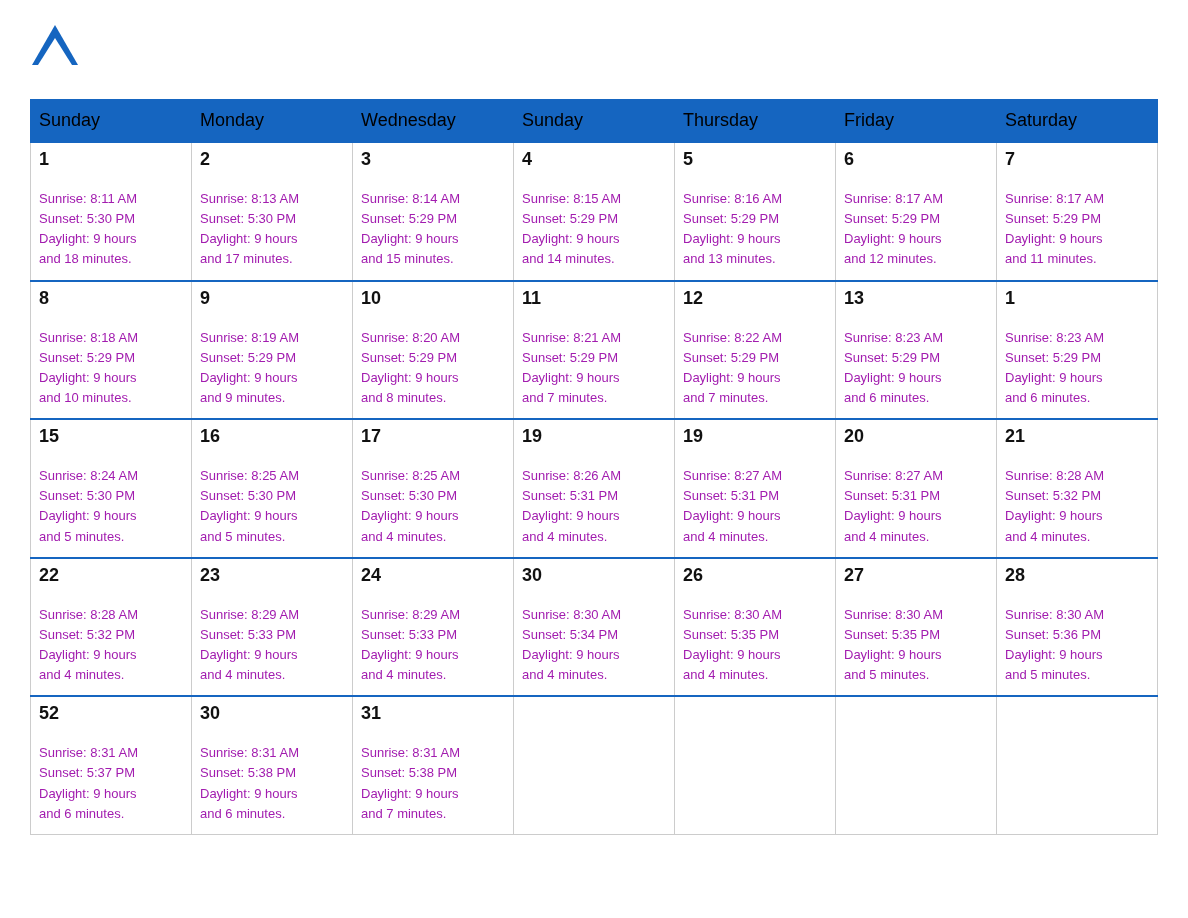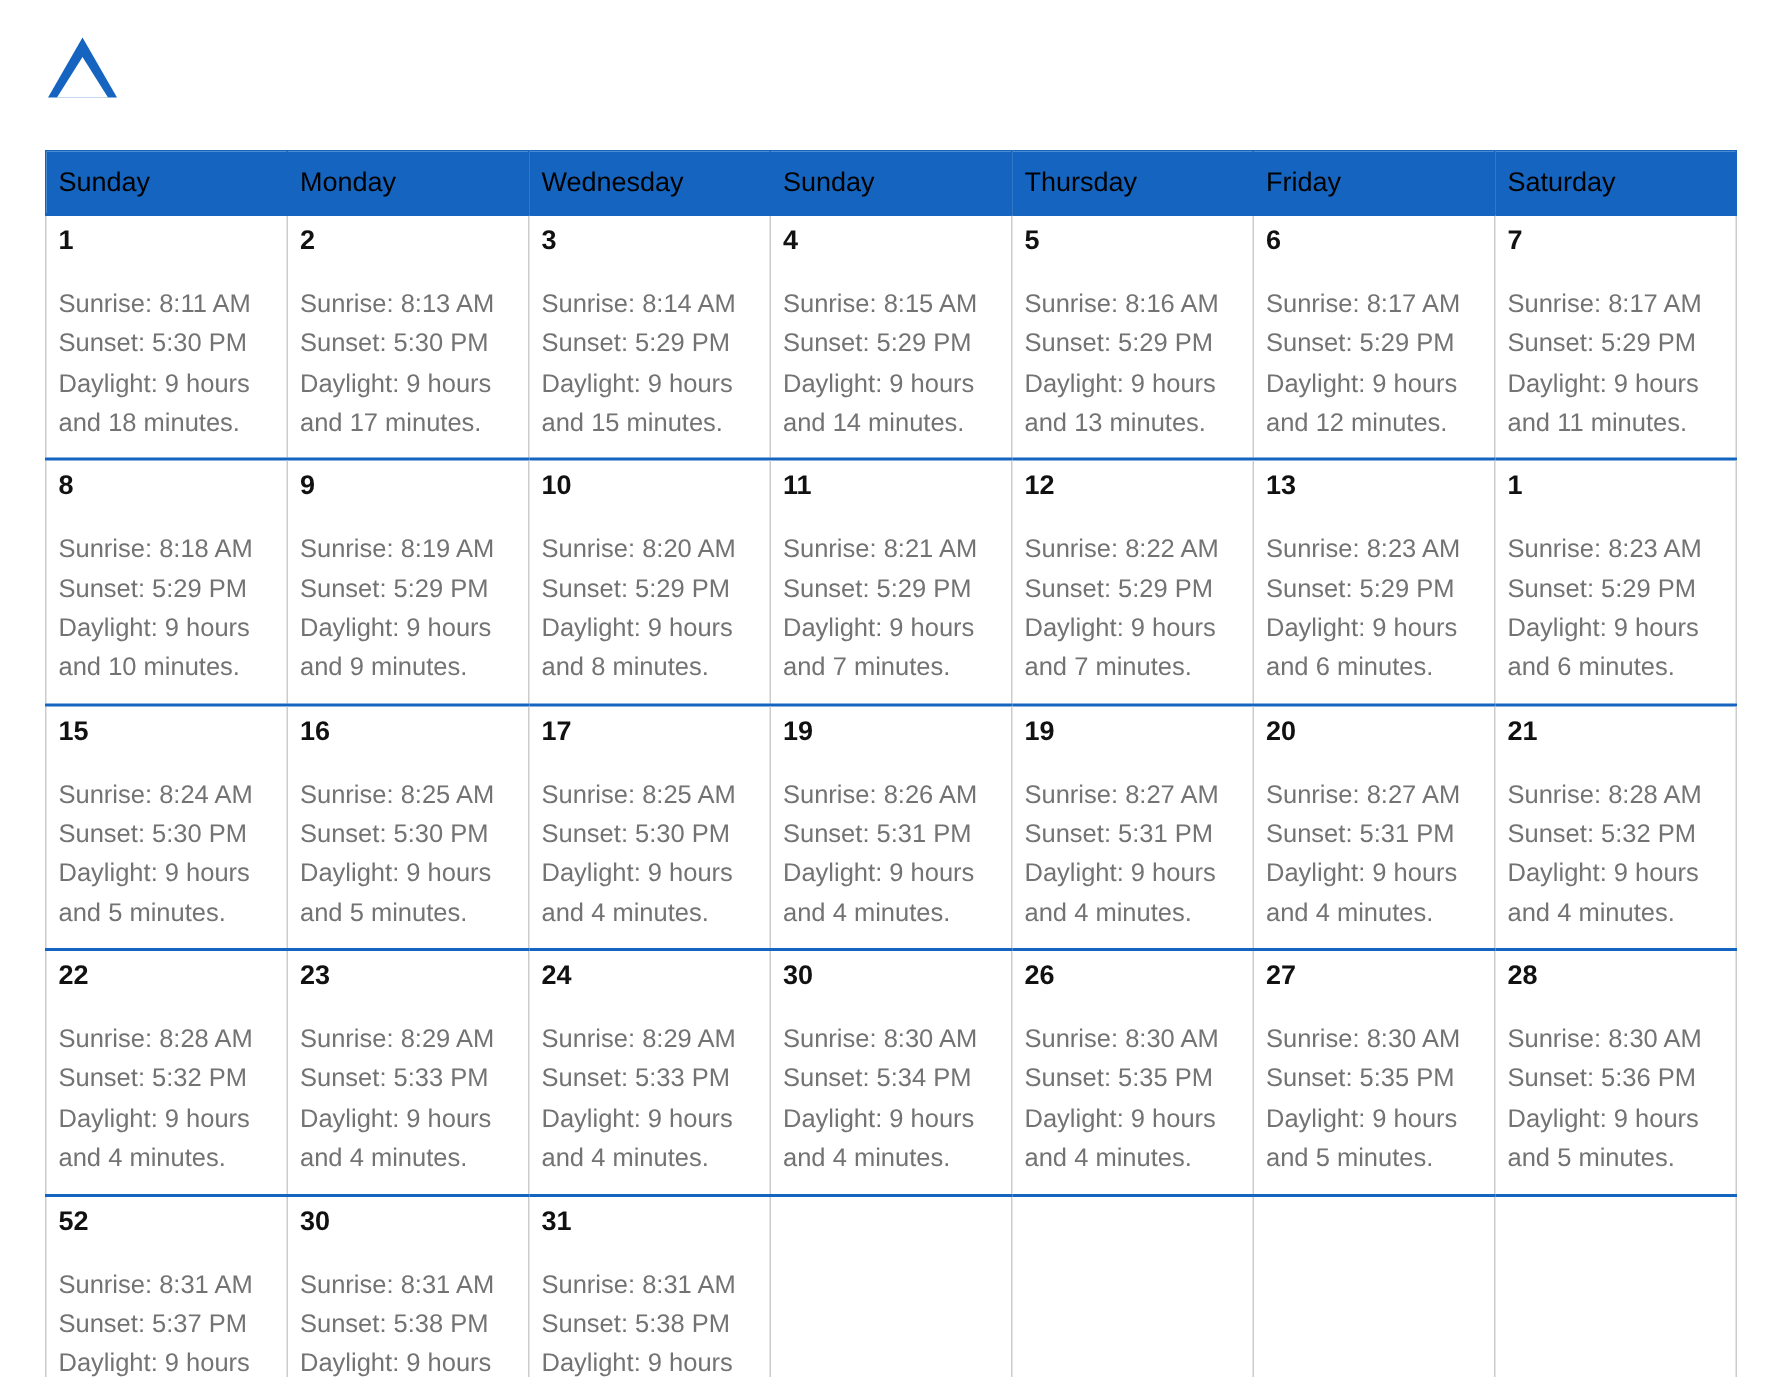--- a/index.html
+++ b/index.html
@@ -55,22 +55,22 @@
     }
     .day-number {
       font-size: 18px;
       font-weight: bold;
       color: #111;
       margin-bottom: 4px;
       display: block;
     }
     .day-info {
       line-height: 1.55;
-      color: #737373;
-      font-size: 17px;
+      color: #a21caf;
+      font-size: 13px;
       margin-top: 19px;
     }
     .empty-cell {
       background: #fff;
       border-top: 2px solid #1565C0;
     }
     
     .logo-wrapper {
       display: flex;
       align-items: center;

